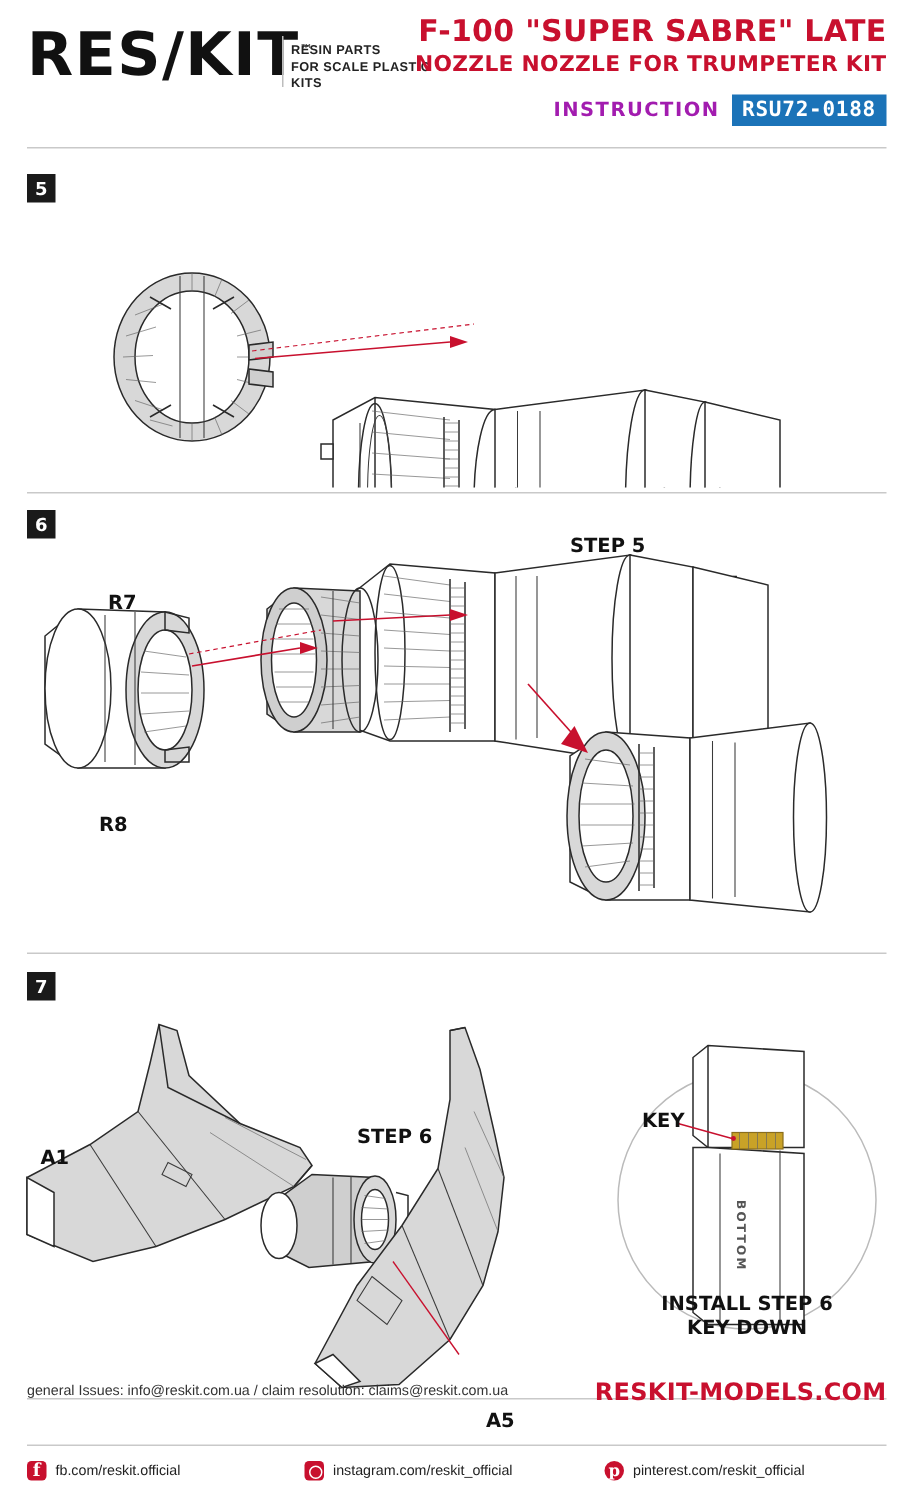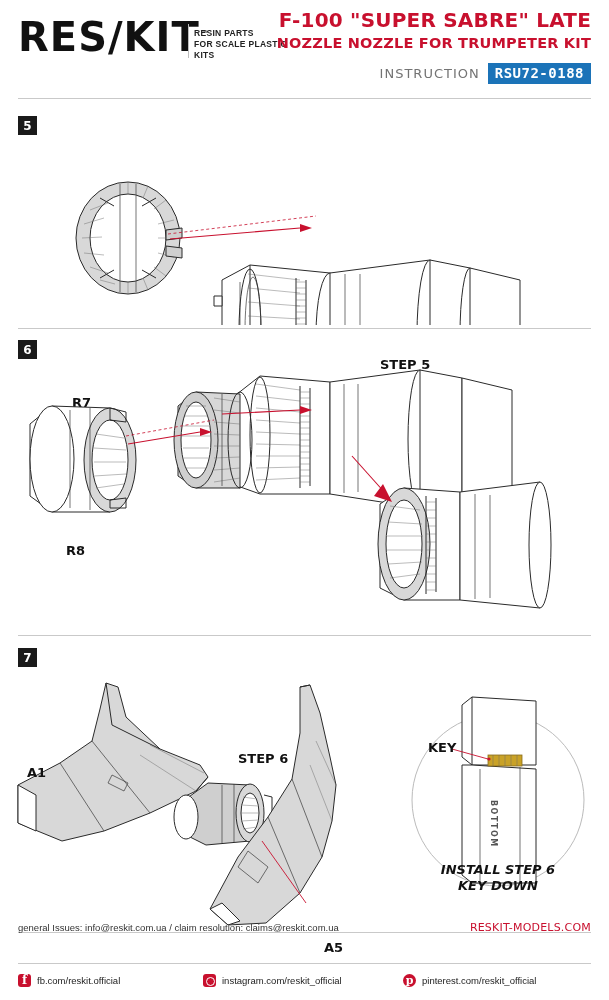--- a/index.html
+++ b/index.html
@@ -47,21 +47,21 @@
   .title-sub {
     font-family:"DejaVu Sans", sans-serif;
     font-size: 14.5px; font-weight: bold; color: #c8102e; letter-spacing:0.2px;
     line-height: 20px; margin-top: 1px;
   }
   .instr-row {
     margin-top: 10px; display:flex; justify-content:flex-end; align-items:center; gap: 8px;
   }
   .instr-label {
     font-family:"DejaVu Sans", sans-serif;
-    font-size: 13px; font-weight: normal; color:#737373; letter-spacing:1px;
+    font-size: 13px; font-weight: bold; color:#a21caf; letter-spacing:1px;
   }
   .instr-code {
     font-family:"DejaVu Sans Mono", monospace;
     font-size: 14px; font-weight: bold; color: #fff;
     background:#1b73b8; padding: 2px 7px 3px 7px; letter-spacing: 0.5px;
   }
   .header-rule { position:absolute; left: 18px; right: 18px; top: 98px; height: 1px; background:#c9c9c9; }
   .panel-rule { position:absolute; left: 18px; width: 573px; height:1px; background:#c9c9c9; }
   .step-badge {
     position:absolute;
@@ -86,35 +86,35 @@
   .fillwhite { fill:#ffffff; stroke:#2a2a2a; stroke-width:1; }
   .arrow { fill:none; stroke:#c8102e; stroke-width:1.1; }
   .arrowhead { fill:#c8102e; }
   .dash { fill:none; stroke:#c8102e; stroke-width:0.8; stroke-dasharray:3 2.5; }
   .leader { fill:none; stroke:#c8102e; stroke-width:0.9; }
 
   
   .callout-label {
     position:absolute; text-align:center; width: 200px;
     font-family:"DejaVu Sans", sans-serif; font-weight:bold; font-size: 13px;
-    line-height: 16px; color:#111;font-style:italic;
+    line-height: 16px; color:#111;
   }
 
   
   .footer-rule { position:absolute; left:18px; right:18px; height:1px; background:#c9c9c9; }
   .footer-mid {
     position:absolute; left: 18px; right: 18px; top: 914px; height: 26px;
     display:flex; align-items:center; justify-content:space-between;
   }
   .footer-issues {
     font-size: 9.5px; color:#333;
   }
   .footer-site {
     font-family:"DejaVu Sans", sans-serif;
-    font-size: 11px; font-weight:normal; color:#c8102e; letter-spacing:0.2px;
+    font-size: 16px; font-weight:bold; color:#c8102e; letter-spacing:0.2px;
   }
   .footer-social {
     position:absolute; left: 18px; right: 18px; top: 968px; height: 24px;
     display:flex; align-items:center;
   }
   .soc { display:flex; align-items:center; gap: 6px; font-size: 9.5px; color:#222; }
   .soc:nth-child(1) { width: 185px; }
   .soc:nth-child(2) { width: 200px; }
   .ic {
     width: 13px; height: 13px; border-radius: 3px; display:inline-block;

